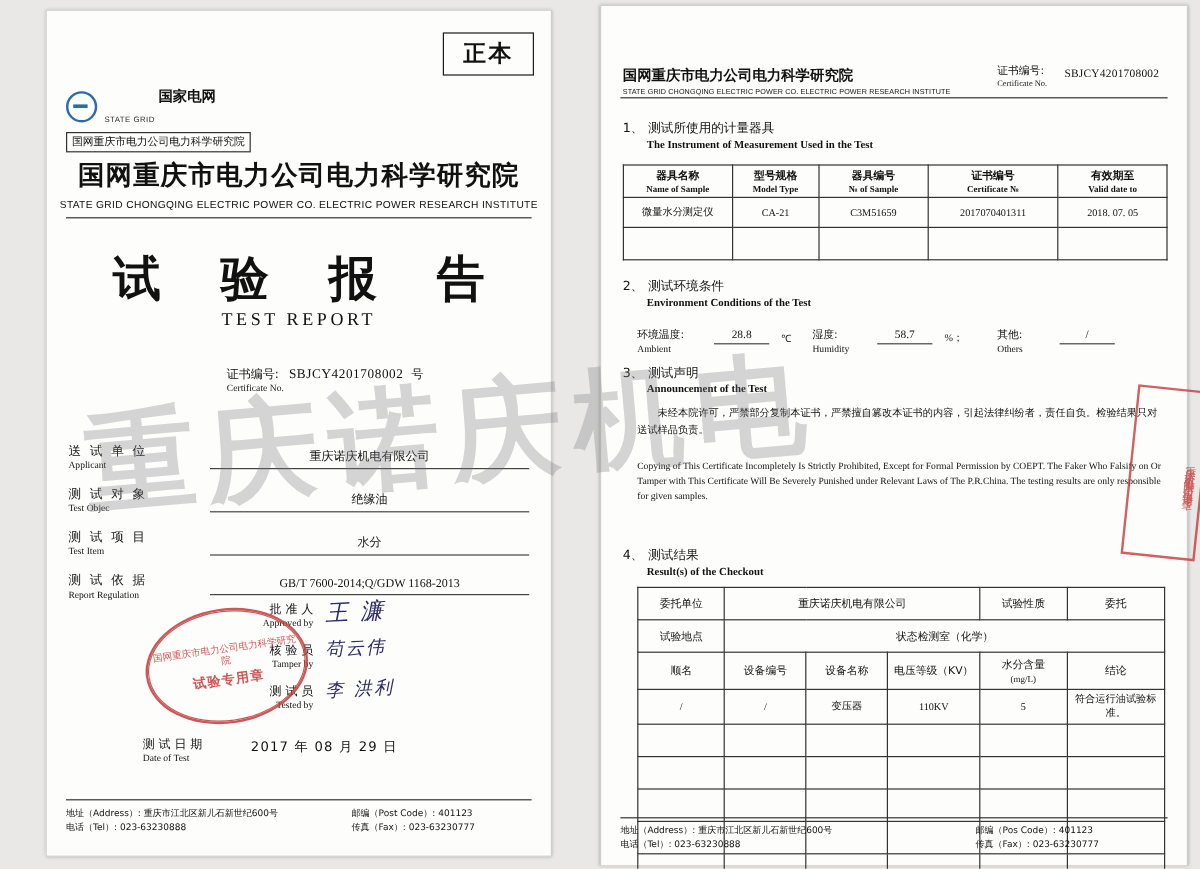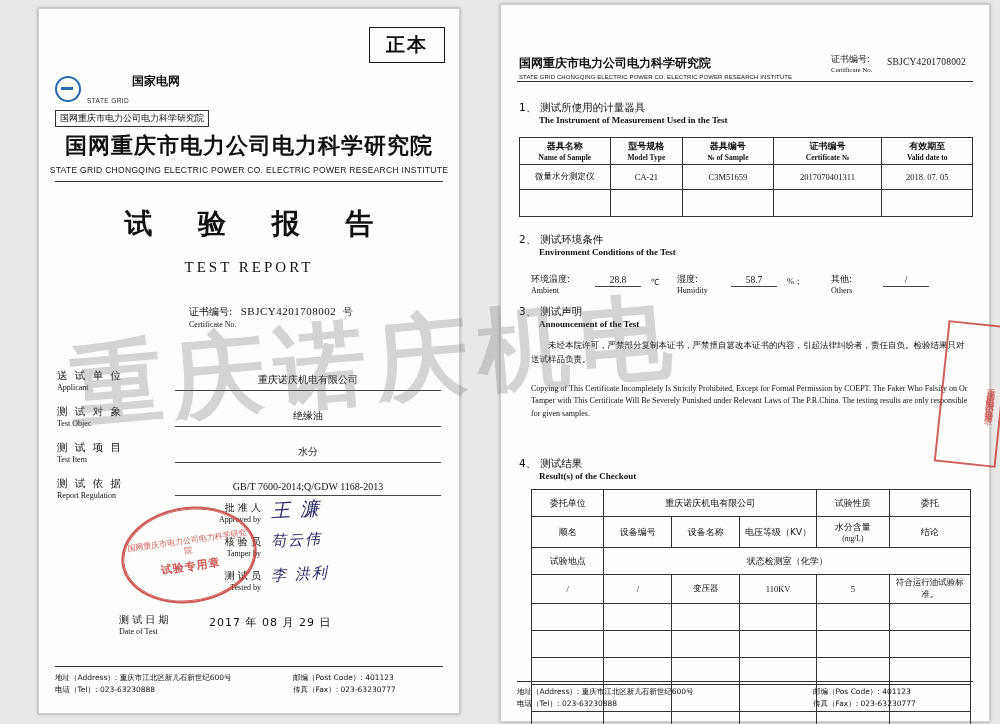--- a/index.html
+++ b/index.html
@@ -55,21 +55,21 @@
     font-family:"DejaVu Sans",sans-serif;
   }
   .inst-title-en{
     position:absolute;left:0;top:156px;width:100%;text-align:center;
     font-size:8.5px;letter-spacing:.3px;
     font-family:"Liberation Sans",sans-serif;
   }
   .hr1{position:absolute;left:16px;top:172px;width:388px;height:1px;background:#333;}
   .report-title{
     position:absolute;left:0;top:196px;width:100%;text-align:center;
-    font-size:28px;font-weight:bold;letter-spacing:18px;text-indent:18px;
+    font-size:40px;font-weight:bold;letter-spacing:18px;text-indent:18px;
     font-family:"DejaVu Sans",sans-serif;
   }
   .report-title-en{
     position:absolute;left:0;top:250px;width:100%;text-align:center;
     font-size:15px;letter-spacing:3px;
     font-family:"Liberation Serif",serif;
   }
   .cert-line{
     position:absolute;left:150px;top:296px;width:250px;
     font-size:9.5px;
@@ -468,46 +468,46 @@
           <span class="th-cn">重庆诺庆机电有限公司</span>
         </td>
         <td style="width:16%">
           <span class="th-cn">试验性质</span>
         </td>
         <td style="width:18%">
           <span class="th-cn">委托</span>
         </td>
       </tr>
       <tr>
+        <td style="height:22px">
+          <span class="th-cn">试验地点</span>
+        </td>
+        <td colspan="5">
+          <span class="th-cn">状态检测室（化学）</span>
+        </td>
+      </tr>
+      <tr>
         <td style="height:26px">
           <span class="th-cn">顺名</span>
         </td>
         <td style="width:15%">
           <span class="th-cn">设备编号</span>
         </td>
         <td style="width:15%">
           <span class="th-cn">设备名称</span>
         </td>
         <td style="width:17%">
           <span class="th-cn">电压等级（KV）</span>
         </td>
         <td>
           <span class="th-cn">水分含量</span>
           <span class="th-en">(mg/L)</span>
         </td>
         <td>
           <span class="th-cn">结论</span>
-        </td>
-      </tr>
-      <tr>
-        <td style="height:22px">
-          <span class="th-cn">试验地点</span>
-        </td>
-        <td colspan="5">
-          <span class="th-cn">状态检测室（化学）</span>
         </td>
       </tr>
       <tr>
         <td class="cellv" style="height:22px">/</td>
         <td class="cellv">/</td>
         <td class="cellv">变压器</td>
         <td class="cellv">110KV</td>
         <td class="cellv">5</td>
         <td class="cellv">符合运行油试验标准。</td>
       </tr>

